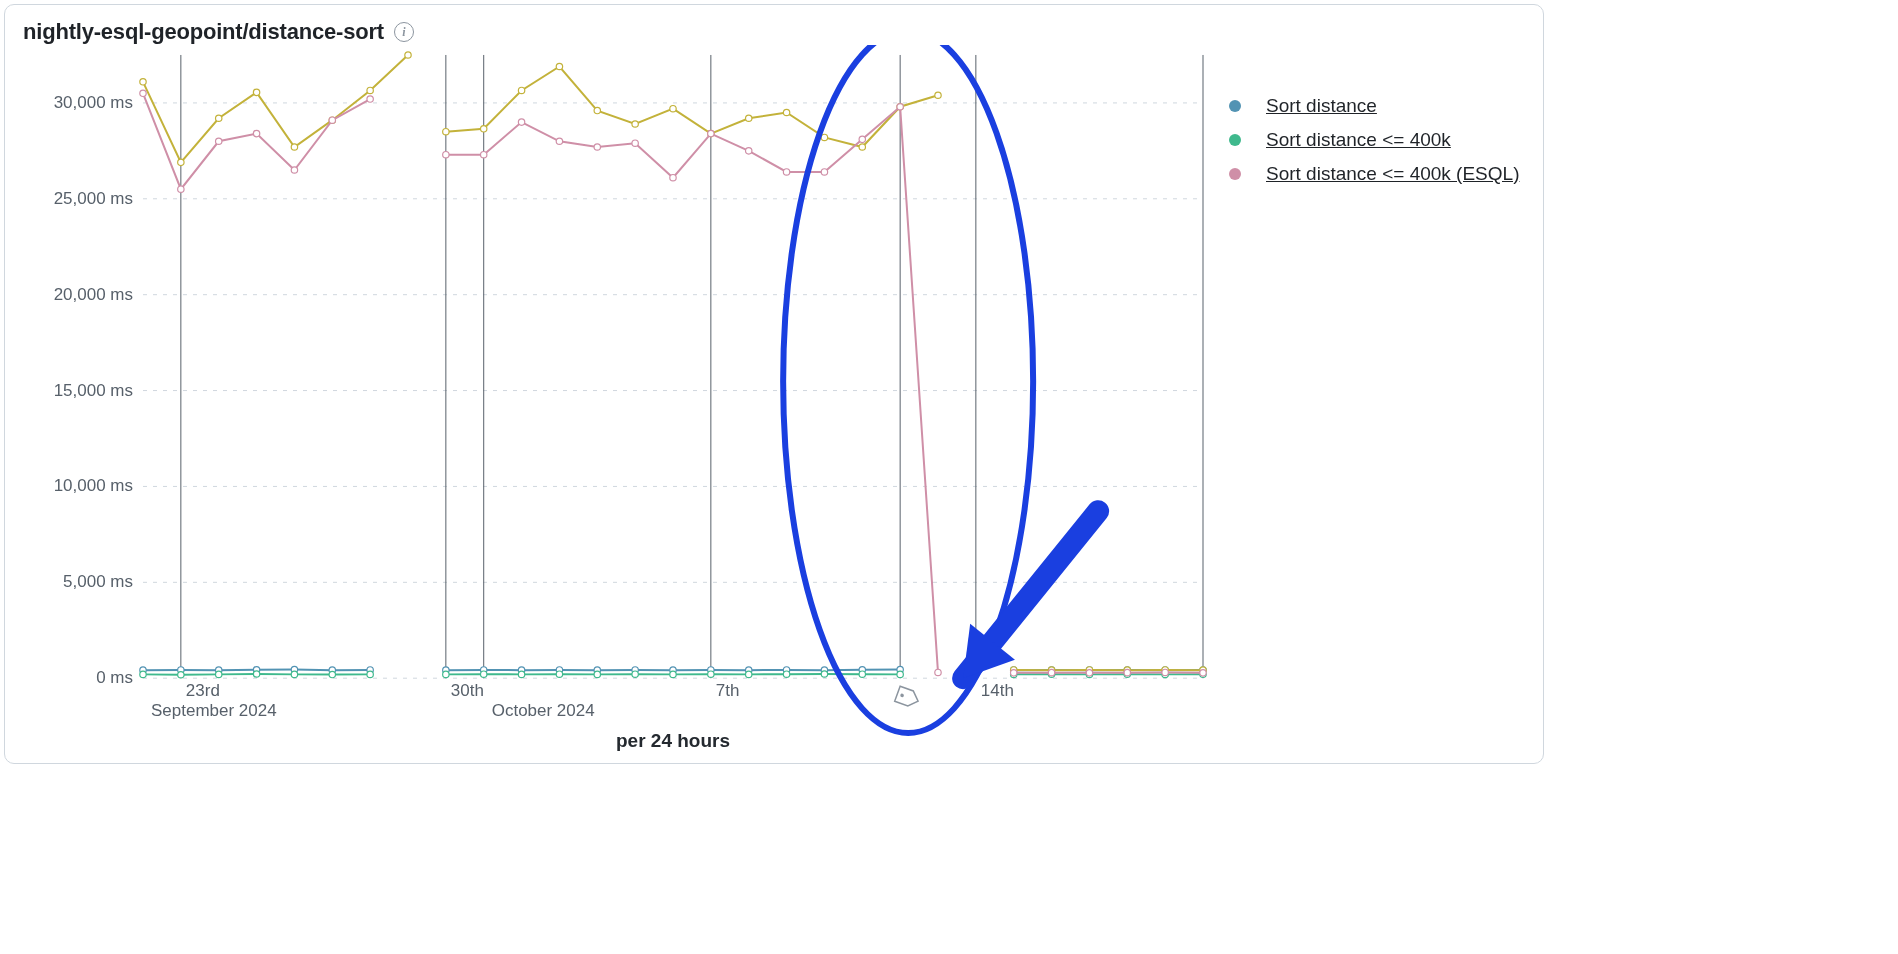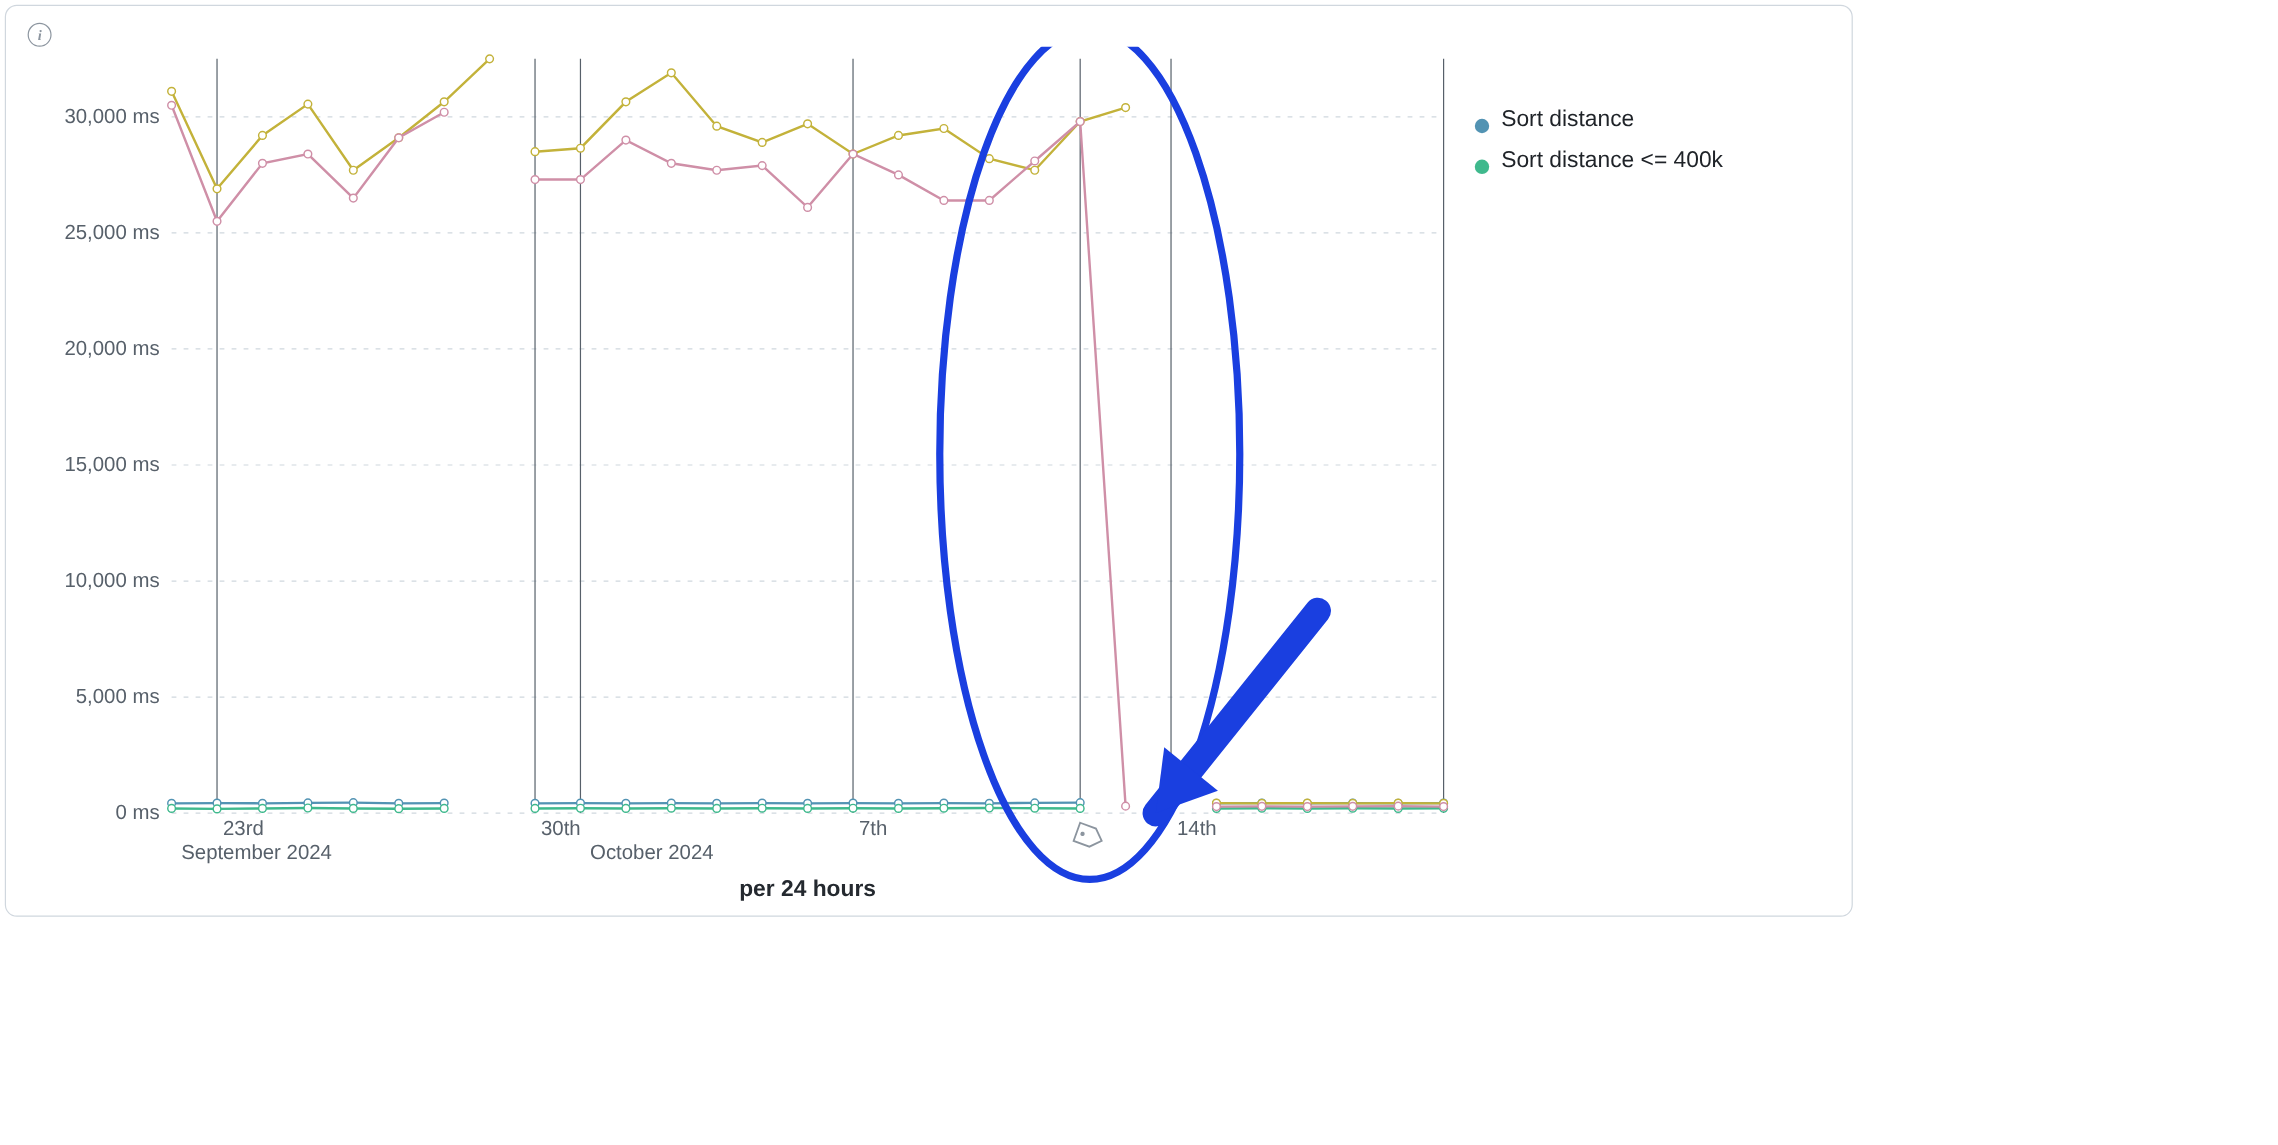--- a/index.html
+++ b/index.html
@@ -51,42 +51,44 @@
   svg.chart {
     width: 100%;
     height: 100%;
   }
   .legend {
     padding-top: 44px;
     font-size: 19px;
   }
   .legend-item {
     display:flex;
-    align-items:flex-end;
-    gap:10px;
+    align-items:center;
+    gap:25px;
     padding: 6px 4px;
     border-radius:4px;
     cursor: pointer;
+    text-decoration: underline;
   }
   .legend-dot {
     width:12px; height:12px; border-radius:50%;
     flex:0 0 12px;
   }
   .axis-text { font-size: 17px; fill:#57606a; }
   .sub-footer { font-size: 19px; font-weight: 600; fill:#24292f; }
   .grid-dash { stroke:#d0d7de; stroke-dasharray: 4 6; stroke-width:1; }
   .vline { stroke:#57606a; stroke-width:1; }
   .series-line { fill:none; stroke-width:2; }
   .series-pt { stroke-width:1.2; }
 </style>
 </head>
 <body>
 
 <div class="panel">
   <div class="title-row">
+    <span>nightly-esql-geopoint/distance-sort</span>
     <span class="info-icon">i</span>
   </div>
 
   <div class="chart-and-legend">
     <div class="chart-area">
       <svg class="chart" id="chart-svg" viewBox="0 0 1190 710" preserveAspectRatio="none">
           <line x1="120" x2="1180" y1="635" y2="635" class="grid-dash"></line>
           <text x="110" y="640" text-anchor="end" class="axis-text">0 ms</text>
           <line x1="120" x2="1180" y1="538.8461538461538" y2="538.8461538461538" class="grid-dash"></line>
           <text x="110" y="543.8461538461538" text-anchor="end" class="axis-text">5,000 ms</text>
@@ -244,15 +246,19 @@
     </div>
     <div class="legend" id="legend">
         <div class="legend-item">
           <span class="legend-dot" style="background: rgb(82, 147, 179);"></span>
           <span>Sort distance</span>
         </div>
         <div class="legend-item">
           <span class="legend-dot" style="background: rgb(63, 185, 141);"></span>
           <span>Sort distance &lt;= 400k</span>
         </div>
+        <div class="legend-item">
+          <span class="legend-dot" style="background: rgb(207, 143, 167);"></span>
+          <span>Sort distance &lt;= 400k (ESQL)</span>
+        </div>
       </div>
   </div>
 </div>
 
 </body></html>

